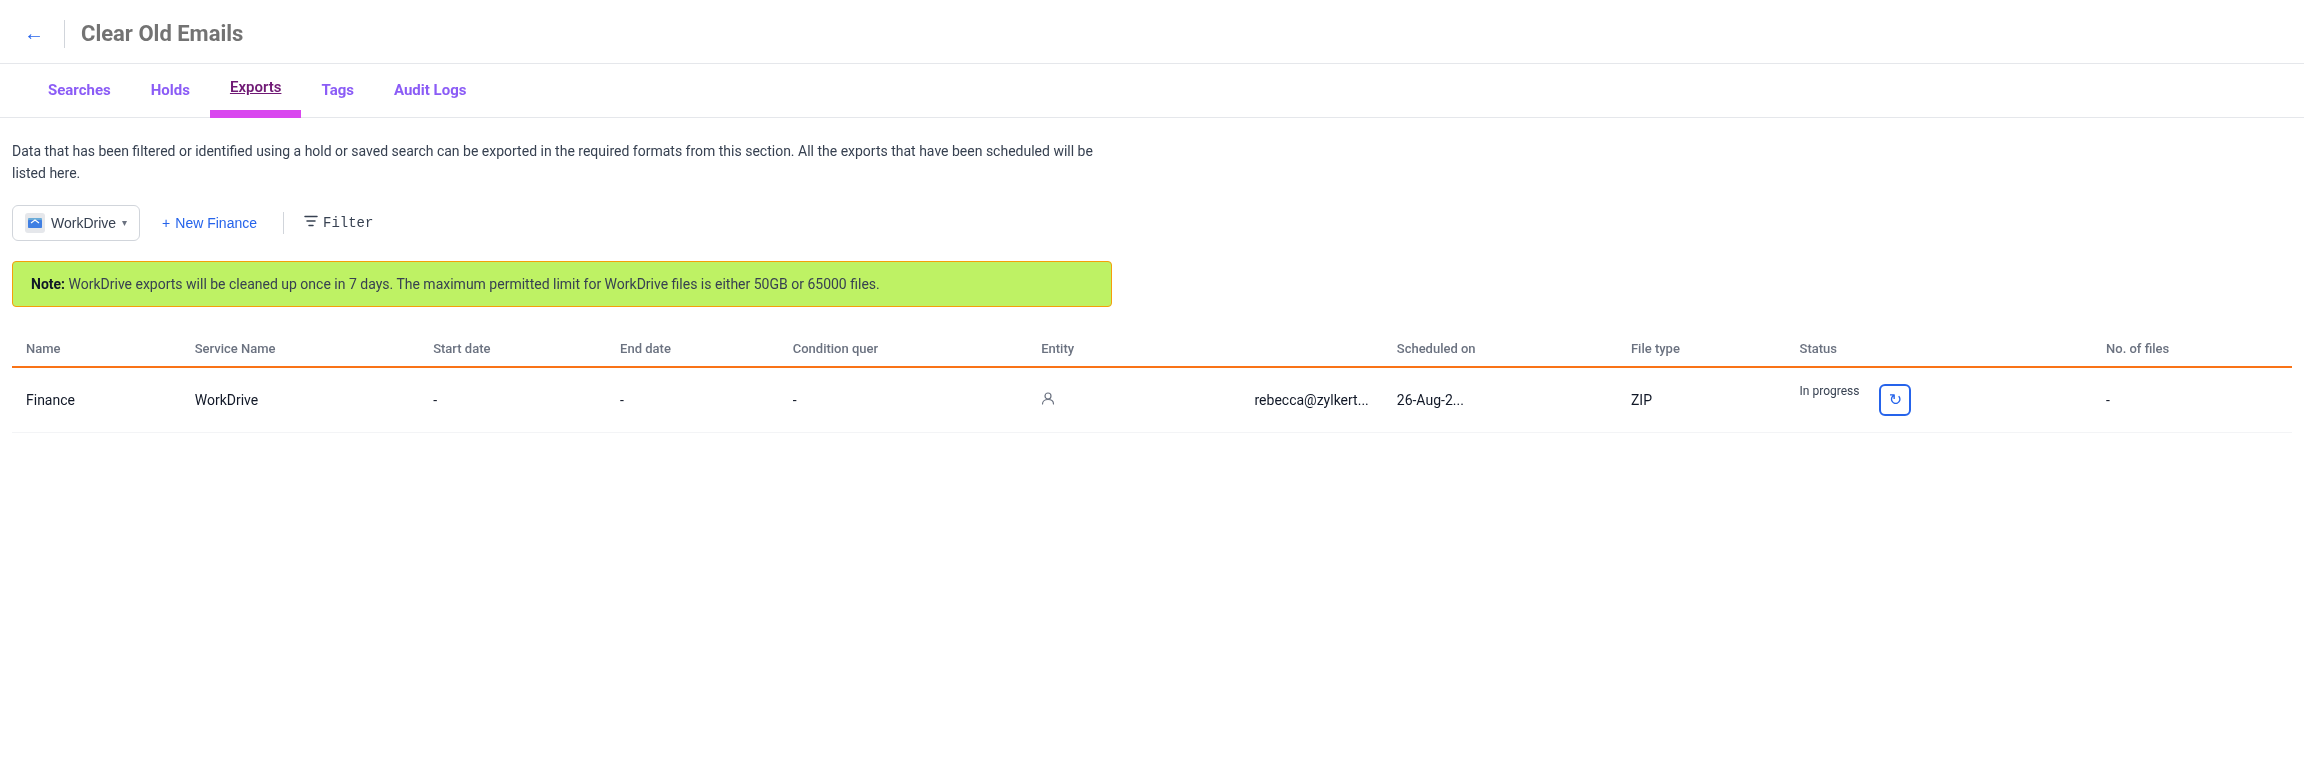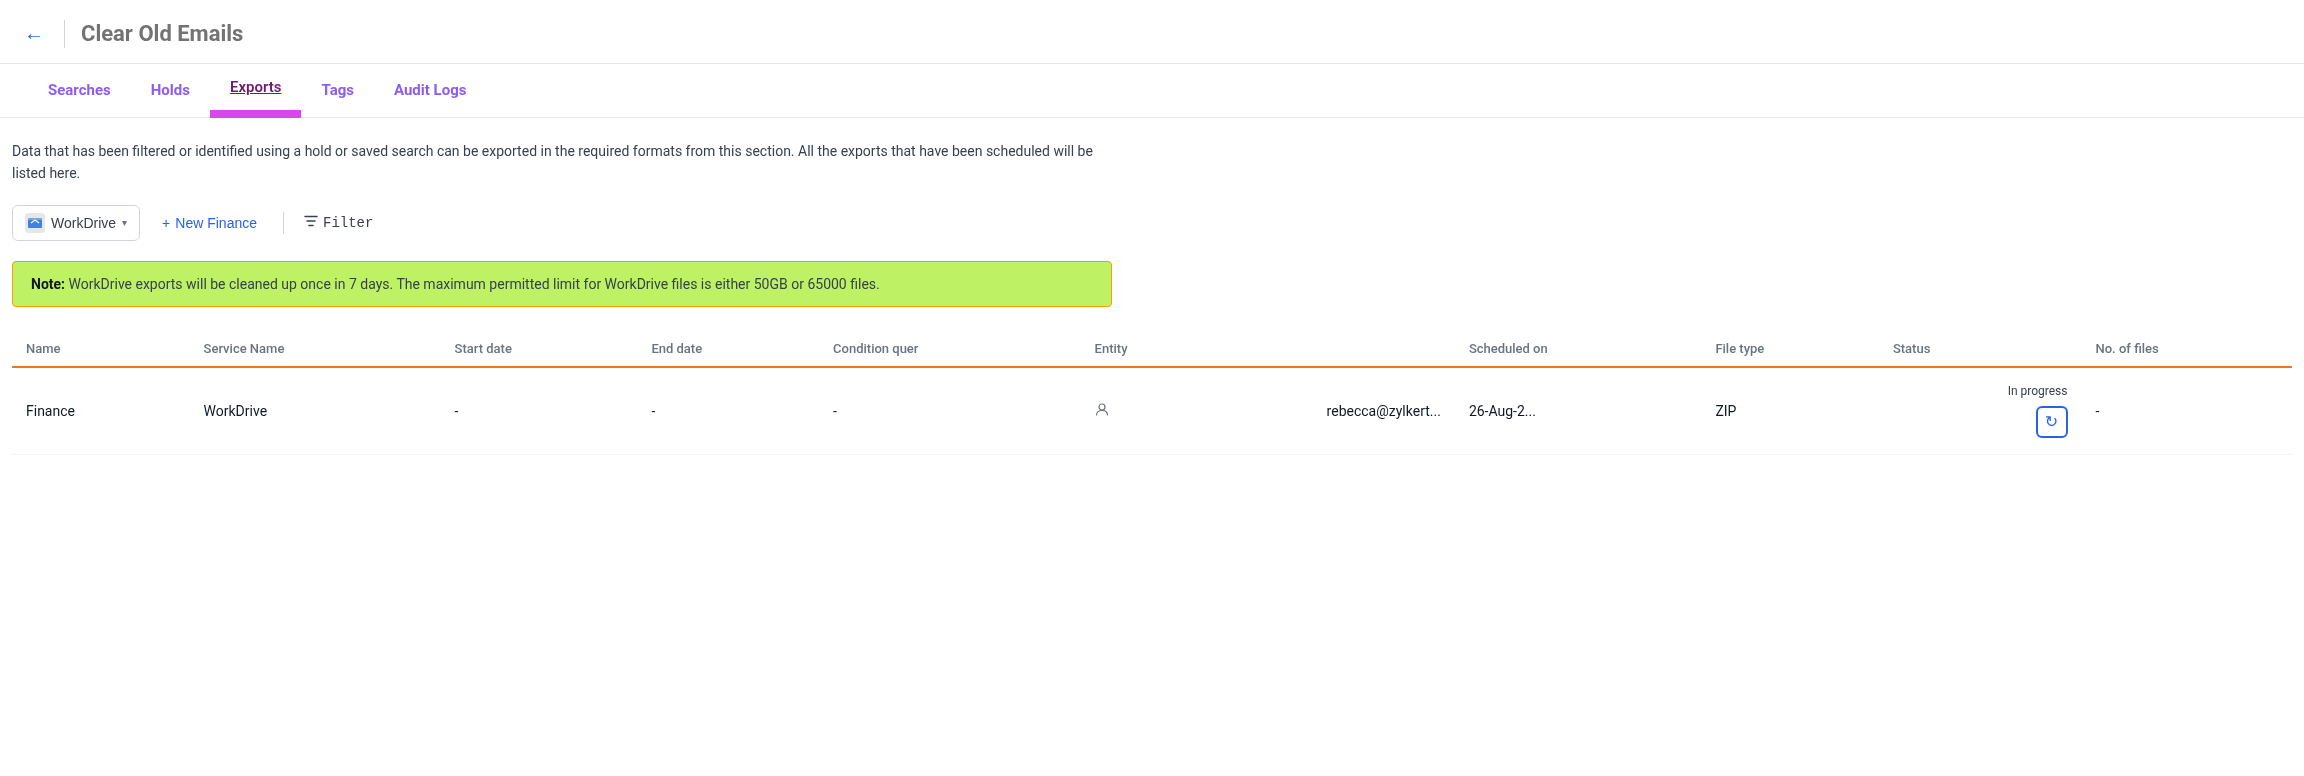--- a/index.html
+++ b/index.html
@@ -188,23 +188,23 @@
       align-items: center;
       gap: 6px;
       justify-content: space-between;
     }
     .user-icon {
       color: #6b7280;
       font-size: 14px;
     }
     .status-cell {
       display: flex;
-      flex-direction: column;
-      align-items: flex-end;
-      gap: 8px;
+      flex-direction: row;
+      align-items: flex-start;
+      gap: 20px;
     }
     .status-label {
       font-size: 12px;
       color: #374151;
       white-space: nowrap;
     }
     .refresh-btn {
       width: 32px;
       height: 32px;
       border: 2px solid #2563eb;

